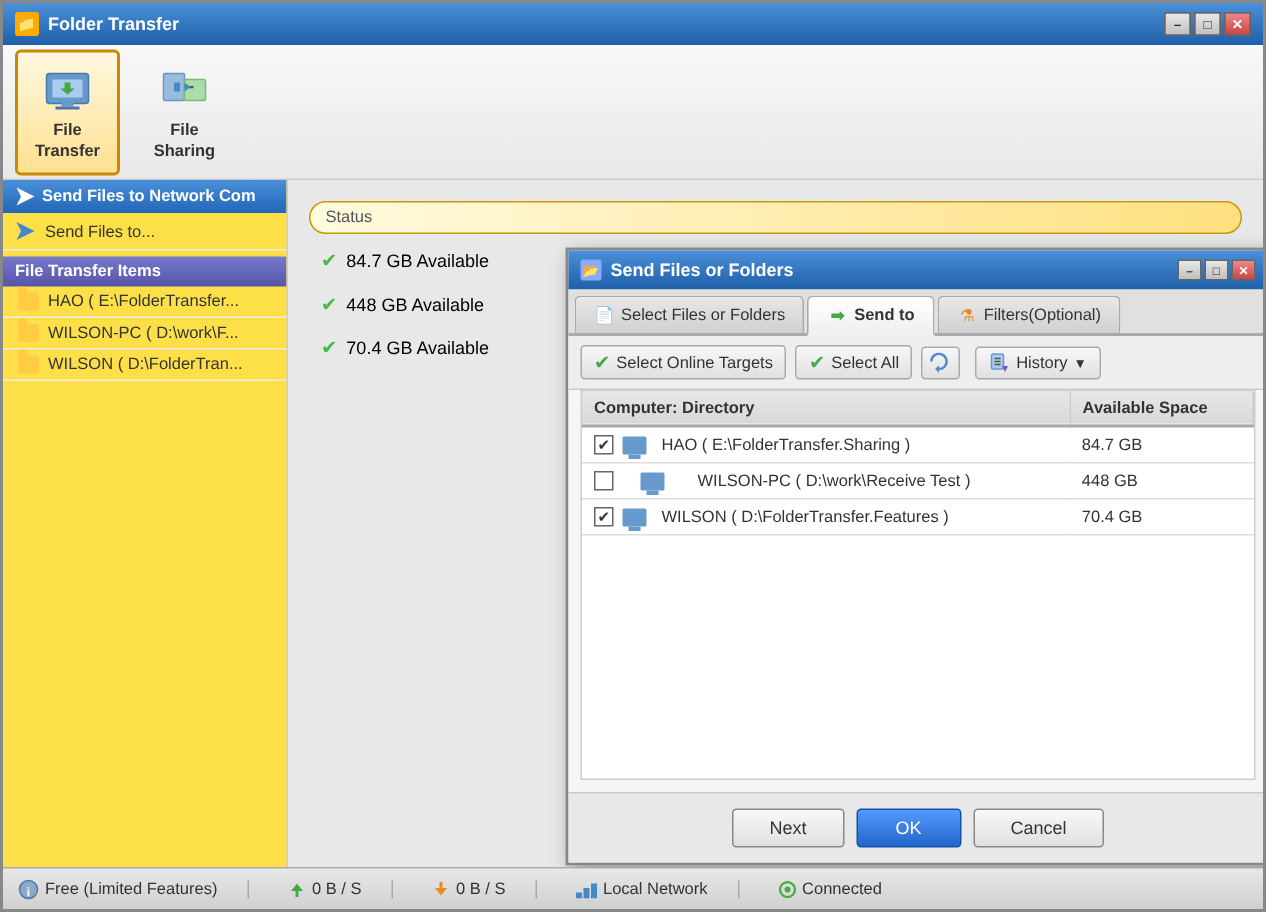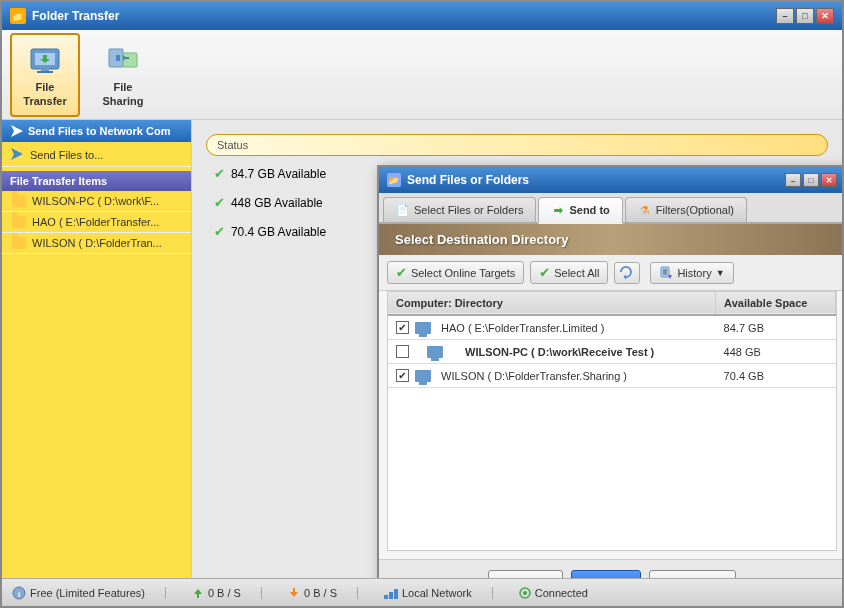--- a/index.html
+++ b/index.html
@@ -570,25 +570,25 @@
         </svg>
         <span>Send Files to...</span>
       </div>
 
       <div class="sidebar-divider-header">
         <span>File Transfer Items</span>
       </div>
 
       <div class="sidebar-list-item">
         <div class="icon-folder"></div>
-        <span>WILSON-PC ( D:\work\F...</span>
+        <span>HAO ( E:\FolderTransfer...</span>
       </div>
       <div class="sidebar-list-item">
         <div class="icon-folder"></div>
-        <span>HAO ( E:\FolderTransfer...</span>
+        <span>WILSON-PC ( D:\work\F...</span>
       </div>
       <div class="sidebar-list-item">
         <div class="icon-folder"></div>
         <span>WILSON ( D:\FolderTran...</span>
       </div>
     </div>
 
     <div class="main-content">
 
       <div style="display:flex; flex-direction:column; gap:6px; margin-top:4px; padding:0 4px;">
@@ -631,23 +631,20 @@
               <span class="dialog-tab-icon tab-icon-arrow">➡</span>
               <span>Send to</span>
             </div>
             <div class="dialog-tab">
               <span class="dialog-tab-icon tab-icon-filter">⚗</span>
               <span>Filters(Optional)</span>
             </div>
           </div>
 
           <div class="dialog-body">
-            <div class="dialog-section-header">
-              <span>Select Destination Directory</span>
-            </div>
 
             <div class="dialog-toolbar">
               <div class="dialog-toolbar-btn">
                 <span class="check-icon">✔</span>
                 <span>Select Online Targets</span>
               </div>
               <div class="dialog-toolbar-btn">
                 <span class="check-icon">✔</span>
                 <span>Select All</span>
               </div>
@@ -680,41 +677,41 @@
                       <span>Available Space</span>
                     </th>
                   </tr>
                 </thead>
                 <tbody>
                   <tr>
                     <td>
                       <div style="display:flex; align-items:center; gap:6px;">
                         <div class="cb checked">✔</div>
                         <span class="computer-icon"></span>
-                        <span>HAO ( E:\FolderTransfer.Limited )</span>
+                        <span>HAO ( E:\FolderTransfer.Sharing )</span>
                       </div>
                     </td>
                     <td>84.7 GB</td>
                   </tr>
                   <tr>
                     <td>
-                      <div style="display:flex; align-items:center; gap:18px;font-weight:bold;">
+                      <div style="display:flex; align-items:center; gap:18px;">
                         <div class="cb">&nbsp;</div>
                         <span class="computer-icon"></span>
                         <span>WILSON-PC ( D:\work\Receive Test )</span>
                       </div>
                     </td>
                     <td>448 GB</td>
                   </tr>
                   <tr>
                     <td>
                       <div style="display:flex; align-items:center; gap:6px;">
                         <div class="cb checked">✔</div>
                         <span class="computer-icon"></span>
-                        <span>WILSON ( D:\FolderTransfer.Sharing )</span>
+                        <span>WILSON ( D:\FolderTransfer.Features )</span>
                       </div>
                     </td>
                     <td>70.4 GB</td>
                   </tr>
                 </tbody>
               </table>
             </div>
           </div>
 
           <div class="dialog-footer">

